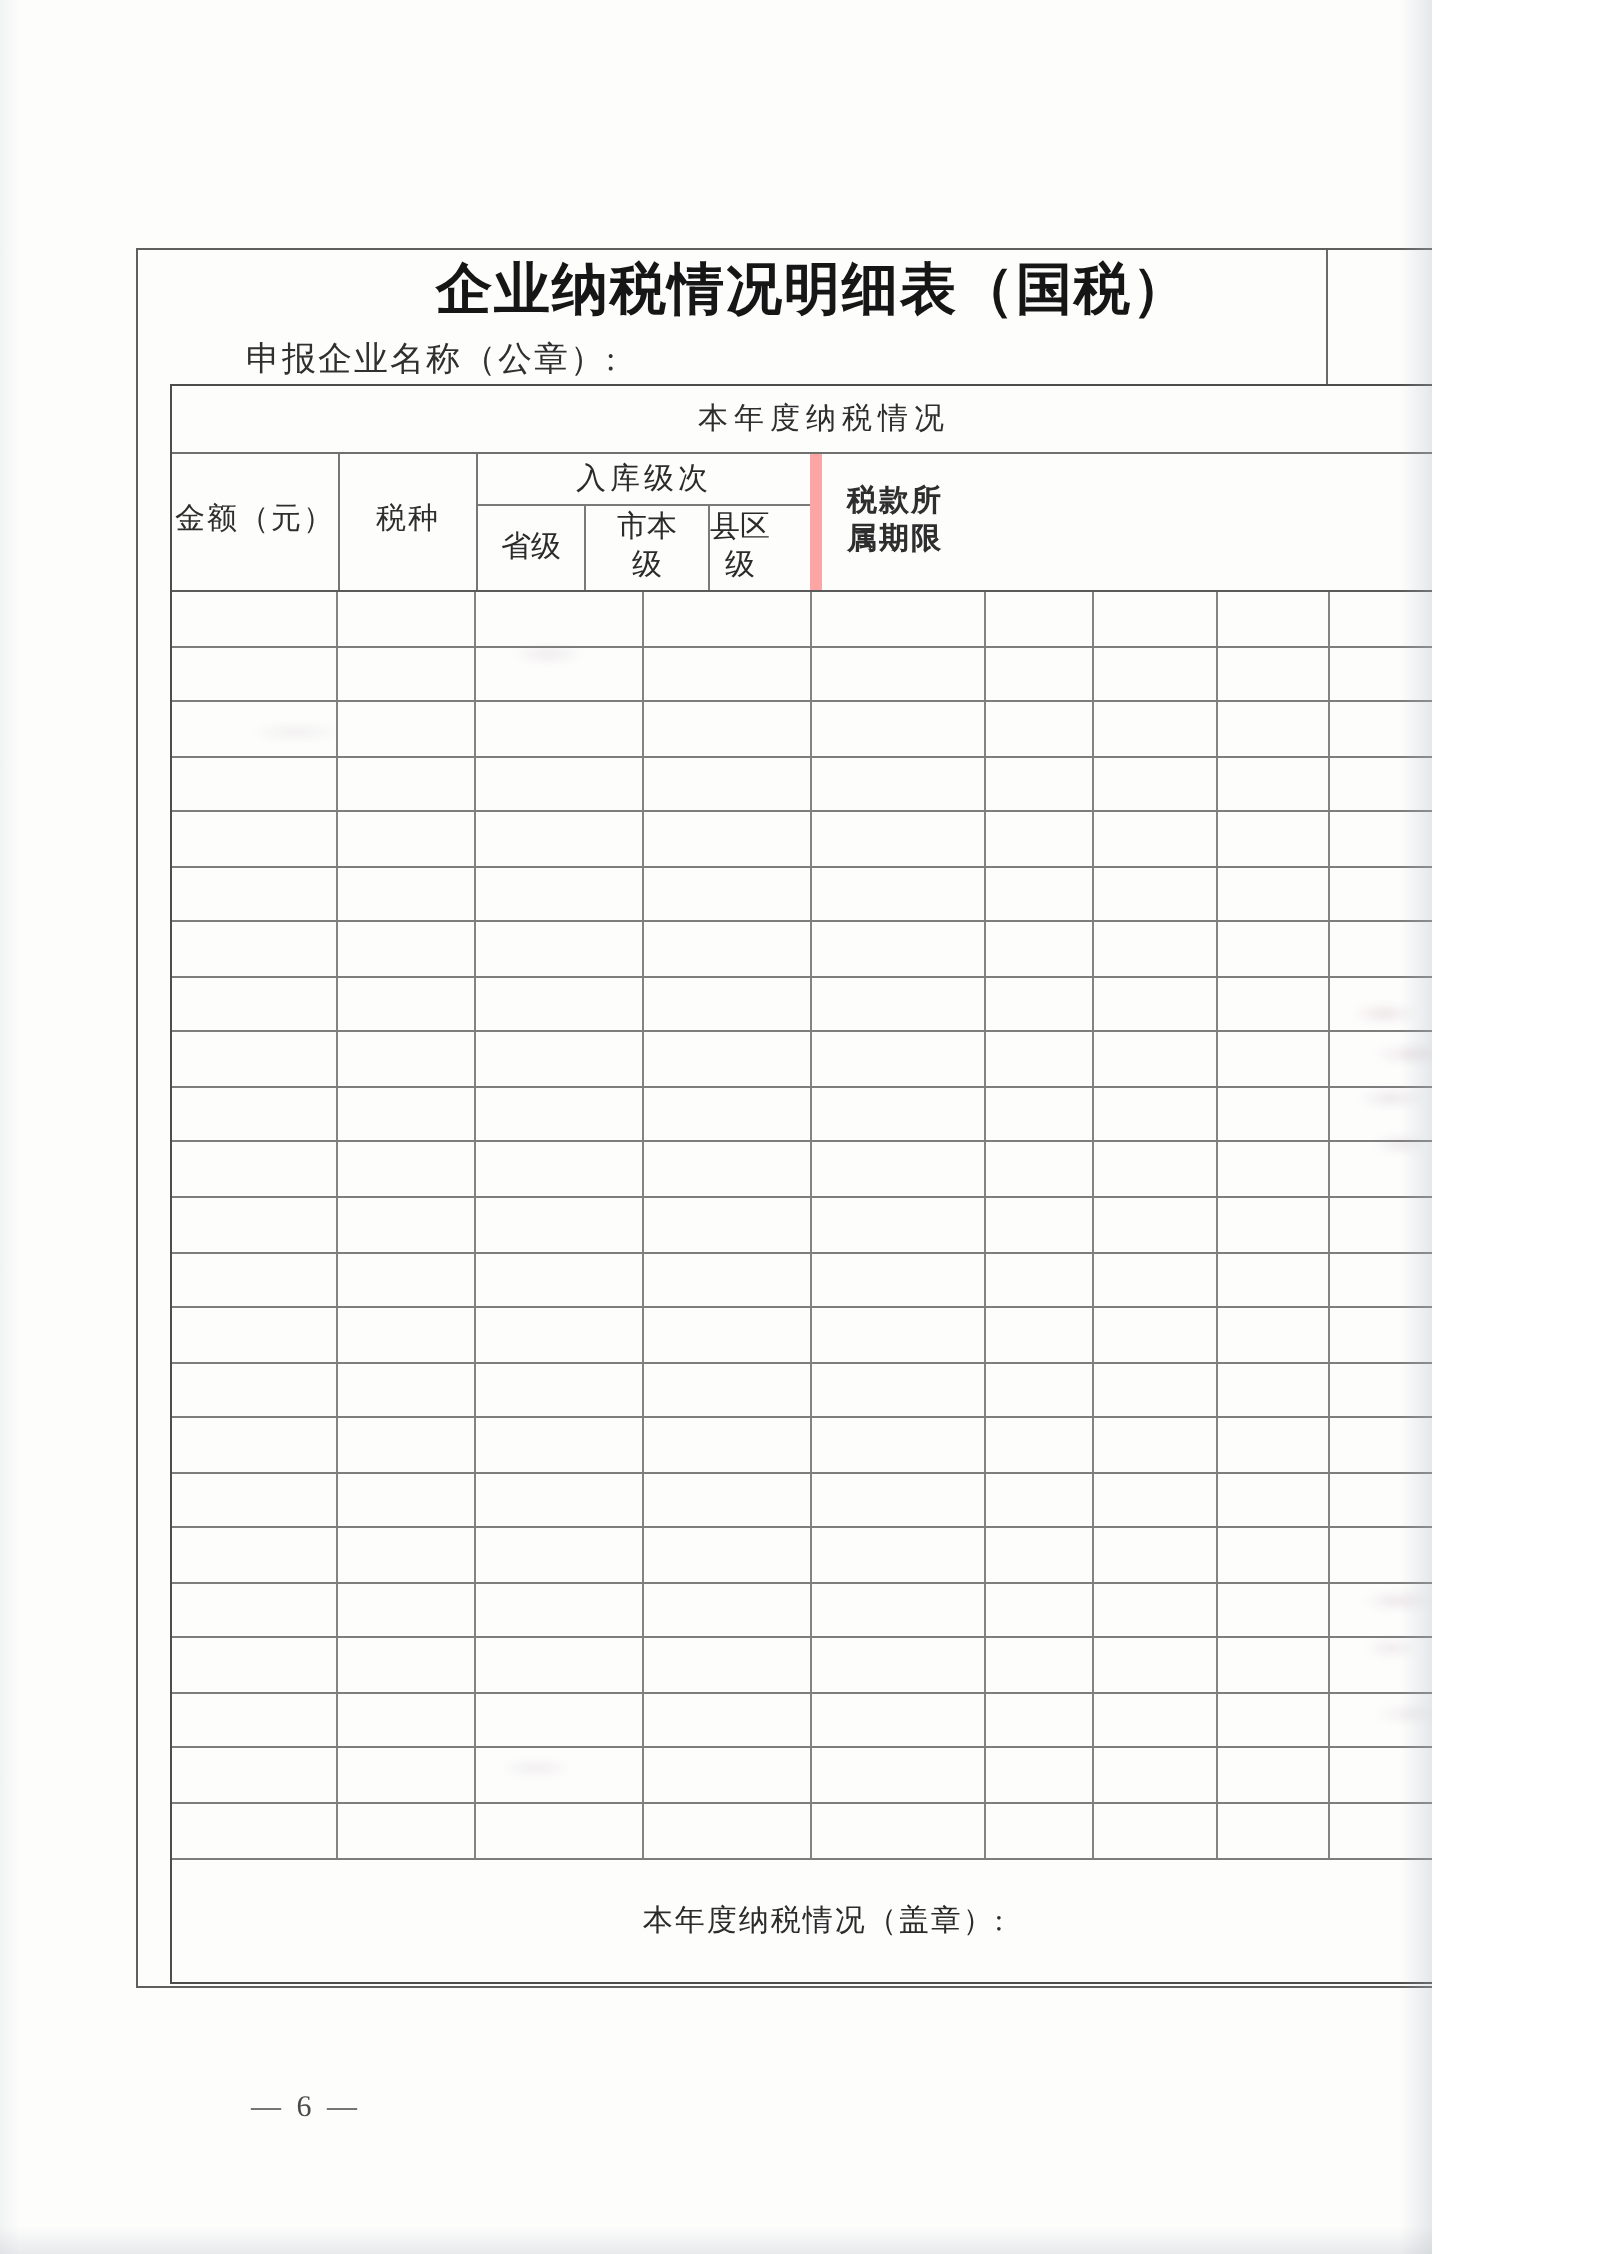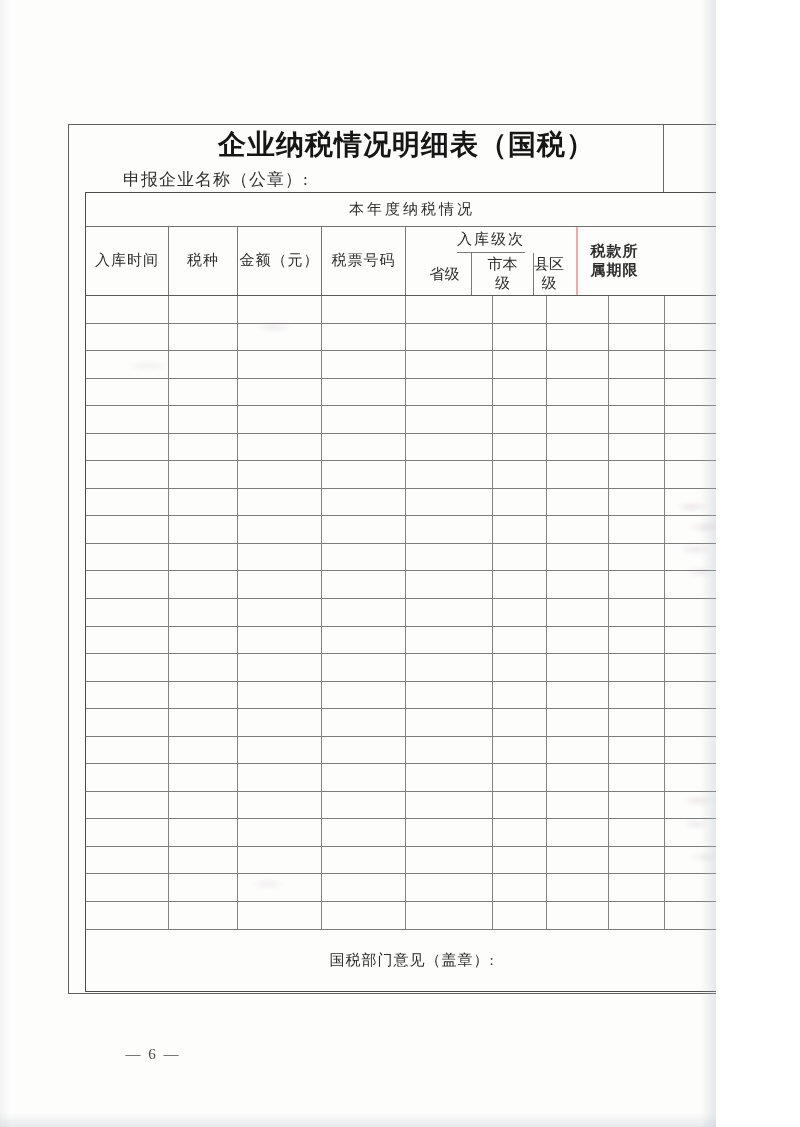--- a/index.html
+++ b/index.html
@@ -35,21 +35,21 @@
            border:1px solid #4d4d4d; display:flex; flex-direction:column; background:transparent; }
 
   .band { height:34px; border-bottom:1px solid #707070; display:flex;
           align-items:center; justify-content:center; font-size:15px;
           letter-spacing:3px; color:#2e2e2e; }
 
   .thead { height:69px; border-bottom:1px solid #5a5a5a; display:flex; font-size:15px; }
   .hcell { display:flex; align-items:center; justify-content:center; text-align:center;
            border-right:1px solid #767676; letter-spacing:1px; white-space:pre-line;
            line-height:1.3; color:#2e2e2e; }
-  .group { display:flex; flex-direction:column; border-right:2px solid #fca5a5;align-items:center; }
+  .group { display:flex; flex-direction:column; border-right:6px solid #fca5a5; }
   .group-top { height:26px; border-bottom:1px solid #7a7a7a; display:flex;
                align-items:center; justify-content:center; letter-spacing:2px; }
   .group-bottom { flex:1; display:flex; }
   .subcell { display:flex; align-items:center; justify-content:center; text-align:center;
              border-right:1px solid #7a7a7a; white-space:pre-line; line-height:1.25; }
   .subcell:last-child { border-right:none; }
 
   .tbody { display:flex; flex-direction:column; }
   .trow { height:27.56px; display:flex; border-bottom:1px solid #7d7d7d; }
   .tcell { border-right:1px solid #838383; }
@@ -100,24 +100,22 @@
 
   <h1 class="title">企业纳税情况明细表（国税）</h1>
 
   <div class="declarer">申报企业名称（公章）:</div>
 
   <div class="table">
 
     <div class="band">本年度纳税情况</div>
 
     <div class="thead">
-      <div class="hcell c0">入库时间</div>
+      <div class="hcell c2">金额（元）</div>
       <div class="hcell c1">税种</div>
-      <div class="hcell c2">金额（元）</div>
-      <div class="hcell c3">税票号码</div>
       <div class="group g567">
         <div class="group-top">入库级次</div>
         <div class="group-bottom">
           <div class="subcell c5">省级</div>
           <div class="subcell c6">市本
 级</div>
           <div class="subcell">县区
 级</div>
         </div>
       </div>
@@ -375,21 +373,21 @@
           <div class="tcell c3"></div>
           <div class="tcell c4"></div>
           <div class="tcell c5"></div>
           <div class="tcell c6"></div>
           <div class="tcell c7"></div>
           <div class="tcell c8"></div>
         </div>
       </div>
 
     <div class="tfoot">
-      <div class="opinion">国税部门意见（盖章）:</div>
+      <div class="opinion">本年度纳税情况（盖章）:</div>
     </div>
 
   </div>
 
   <div class="bleed b1"></div>
   <div class="bleed b2"></div>
   <div class="bleed b3"></div>
   <div class="bleed b4"></div>
   <div class="bleed b5"></div>
   <div class="bleed b6"></div>

